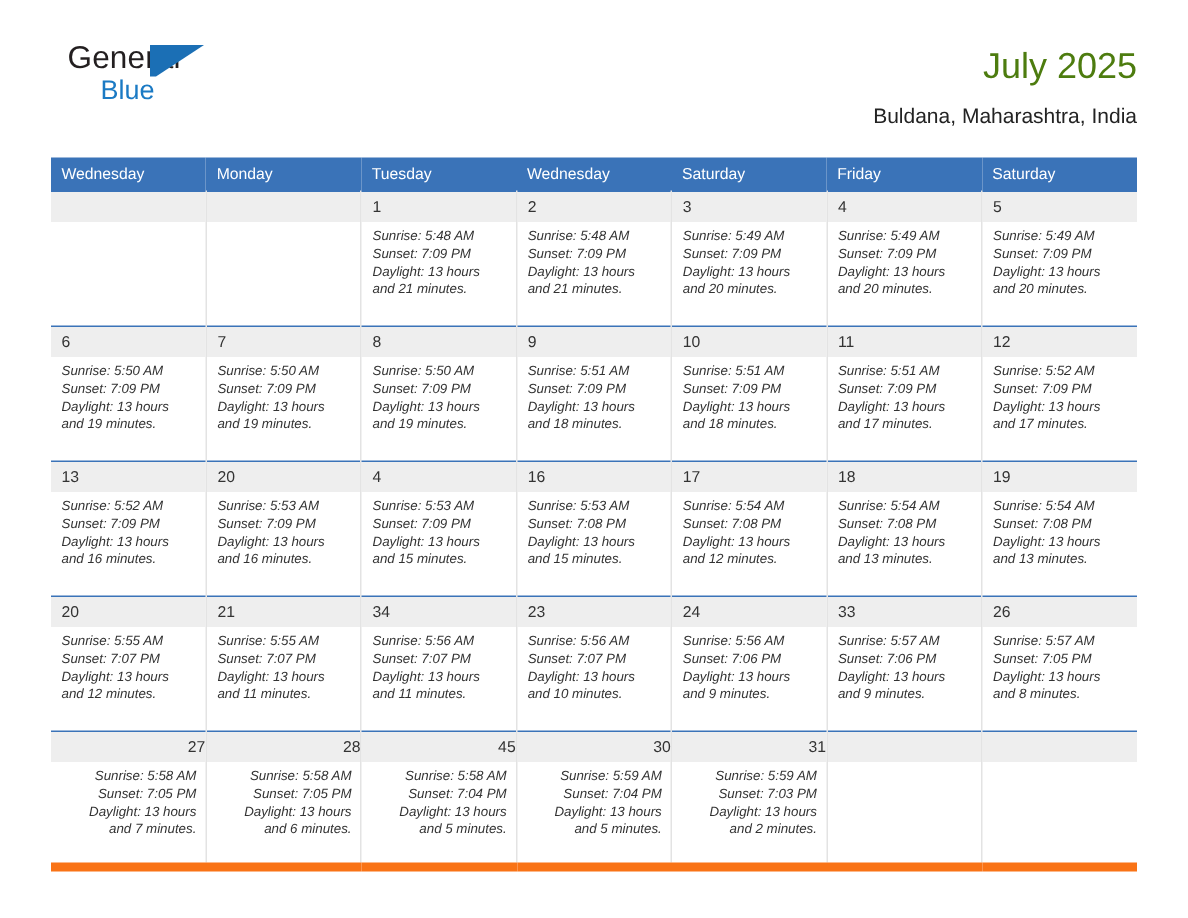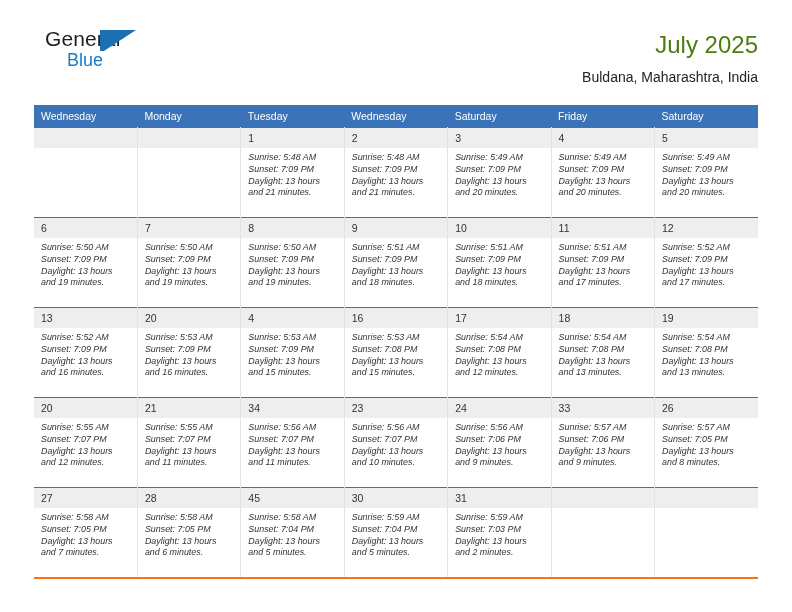--- a/index.html
+++ b/index.html
@@ -127,21 +127,21 @@
 
   .calendar td {
     vertical-align: top;
     padding: 0;
     border-top: 1.5px solid #3a73b8;
     border-right: 1px solid #e3e3e3;
     height: 90px;
     background: #ffffff;
   }
   .calendar td:last-child { border-right: none; }
-  .calendar tr:last-child td { border-bottom: 2px solid #f97316; }
+  .calendar tr:last-child td { border-bottom: 6px solid #f97316; text-align: right; }
 
   .daynum {
     display: block;
     background: #eeeeee;
     color: #333333;
     font-size: 10.5px;
     line-height: 14px;
     padding: 3px 0 3px 7px;
     height: 20px;
   }

